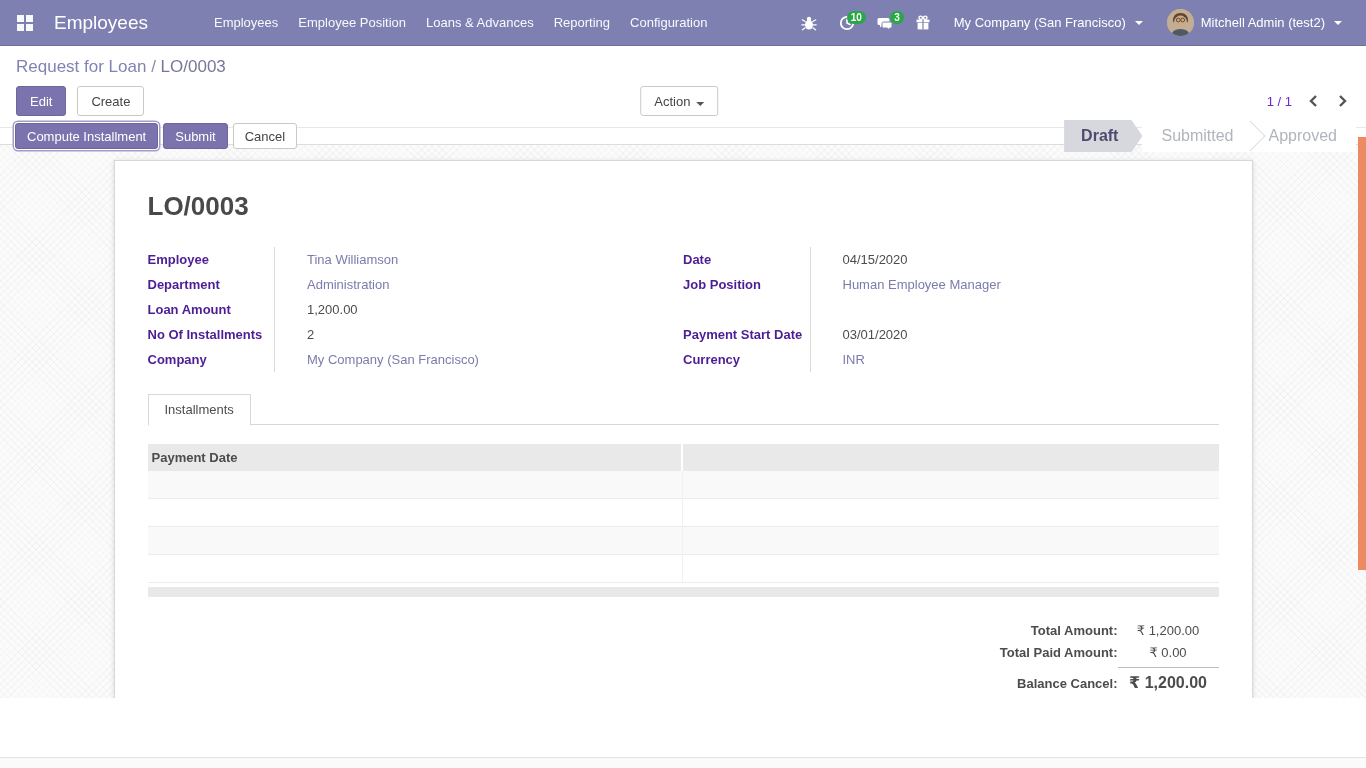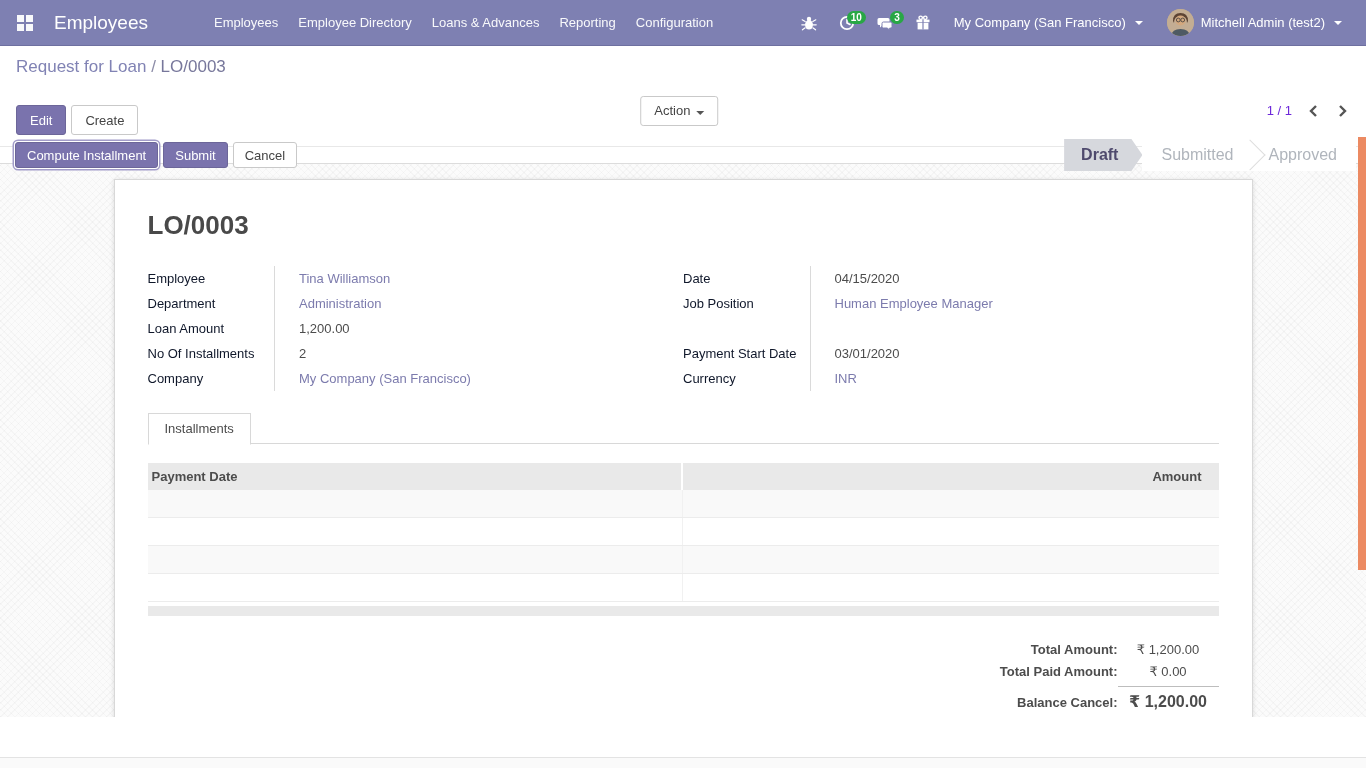--- a/index.html
+++ b/index.html
@@ -36,21 +36,21 @@
   
   .control-panel { background: #fff; padding: 11px 16px 0 16px; }
   .breadcrumb { font-size: 17px; margin-bottom: 9px; }
   .breadcrumb .bc-link { color: #8183b4; cursor: pointer; text-decoration: none; }
   .breadcrumb .bc-sep { color: #8d8da8; }
   .breadcrumb .bc-current { color: #77779b; }
   .cp-buttons { display: flex; align-items: center; padding-bottom: 11px; position: relative; }
   .btn { height: 30px; padding: 0 13px; font-size: 13px; border-radius: 3px; cursor: pointer; font-family: inherit; }
   .btn-primary { background: #7a73ad; border: 1px solid #6c6699; color: #fff; }
   .btn-secondary { background: #fff; border: 1px solid #c9c9c9; color: #444; }
-  .btn-group-left { display: flex; gap: 5px; margin-top: 19px; }
+  .btn-group-left { display: flex; gap: 11px; }
   .action-wrap { position: absolute; left: 50%; transform: translateX(-55%); }
   .pager { margin-left: auto; display: flex; align-items: center; gap: 14px; }
   .pager-value { font-size: 13px; color: #6d28d9; }
   .pager-btn { background: none; border: none; cursor: pointer; padding: 2px; display: flex; }
 
   
   .statusbar {
     height: 18px; background: #fff; border-top: 1px solid #e8e8e8; border-bottom: 1px solid #dcdcdc;
     display: flex; align-items: center; padding-left: 15px;
   }
@@ -82,25 +82,25 @@
     border: 1px solid #d8d8d8; box-shadow: 0 1px 5px rgba(0,0,0,.13);
     padding: 30px 33px 30px 33px;
   }
   .sheet-title { font-size: 26px; font-weight: bold; color: #494949; margin-bottom: 25px; }
 
   .o-group { display: flex; margin-bottom: 21px; }
   .o-col { width: 50%; display: table; border-collapse: collapse; }
   .f-row { display: table-row; }
   .f-label {
     display: table-cell; width: 127px; height: 25px; vertical-align: middle;
-    font-weight: normal; color: #0f172a; font-size: 13px; padding-right: 4px;
+    font-weight: bold; color: #4c1d95; font-size: 13px; padding-right: 4px;
   }
   .f-value {
     display: table-cell; vertical-align: middle; height: 25px;
-    border-left: 1px solid #dadada; padding-left: 24px; font-size: 13px; color: #4c4c4c;
+    border-left: 1px solid #dadada; padding-left: 32px; font-size: 13px; color: #4c4c4c;
   }
   .f-value.link { color: #7c7bad; cursor: pointer; }
 
   .notebook-tabs { border-bottom: 1px solid #d8d8d8; margin-bottom: 19px; }
   .tab {
     display: inline-block; padding: 0 16px; line-height: 30px; font-size: 13px; color: #4c4c4c;
     background: #fff; border: 1px solid #d8d8d8; border-bottom: 1px solid #fff;
     margin-bottom: -1px; cursor: pointer; position: relative; top: 1px;
   }
 
@@ -135,21 +135,21 @@
     <span class="apps-grid">
         <span></span>
         <span></span>
         <span></span>
         <span></span>
       </span>
   </button>
   <div class="brand">Employees</div>
   <div class="nav-menu">
     <span class="nav-item">Employees</span>
-    <span class="nav-item">Employee Directory</span>
+    <span class="nav-item">Employee Position</span>
     <span class="nav-item">Loans &amp; Advances</span>
     <span class="nav-item">Reporting</span>
     <span class="nav-item">Configuration</span>
   </div>
   <div class="systray">
     <button class="systray-btn">
       <svg class="icon-16" viewBox="0 0 16 16">
         <circle cx="8" cy="4" r="2.2" fill="#fff"></circle>
         <ellipse cx="8" cy="9.8" rx="4" ry="4.8" fill="#fff"></ellipse>
         <g stroke="#fff" stroke-width="1.2" stroke-linecap="round">
@@ -302,21 +302,20 @@
       </div>
     </div>
 
     <div class="notebook-tabs">
       <span class="tab">Installments</span>
     </div>
 
     <div class="list-table">
       <div class="lt-header">
         <span class="lt-h-col1">Payment Date</span>
-        <span class="lt-h-col2">Amount</span>
       </div>
       <div class="lt-row odd">
           <span class="lt-cell1"></span>
           <span class="lt-cell2"></span>
         </div>
       <div class="lt-row even">
           <span class="lt-cell1"></span>
           <span class="lt-cell2"></span>
         </div>
       <div class="lt-row odd">

